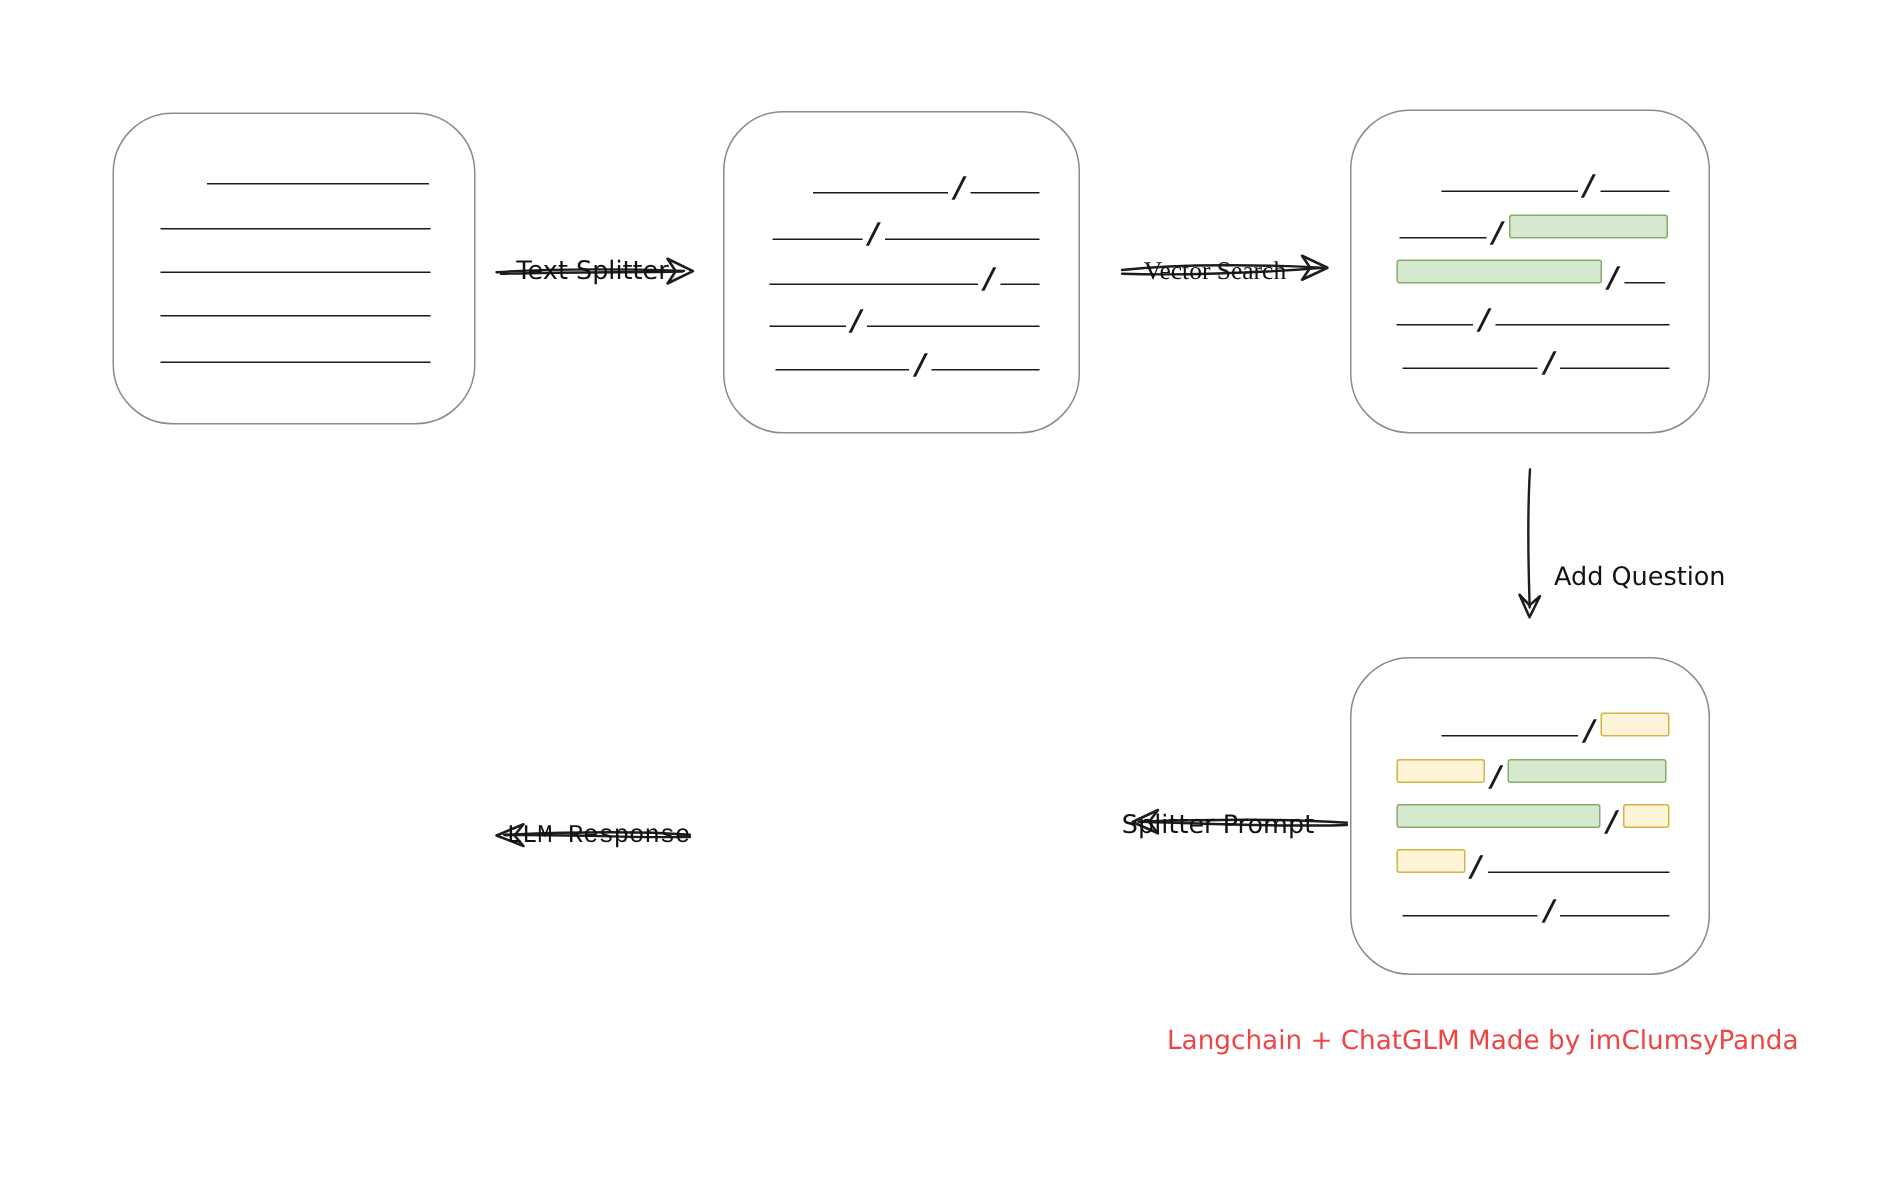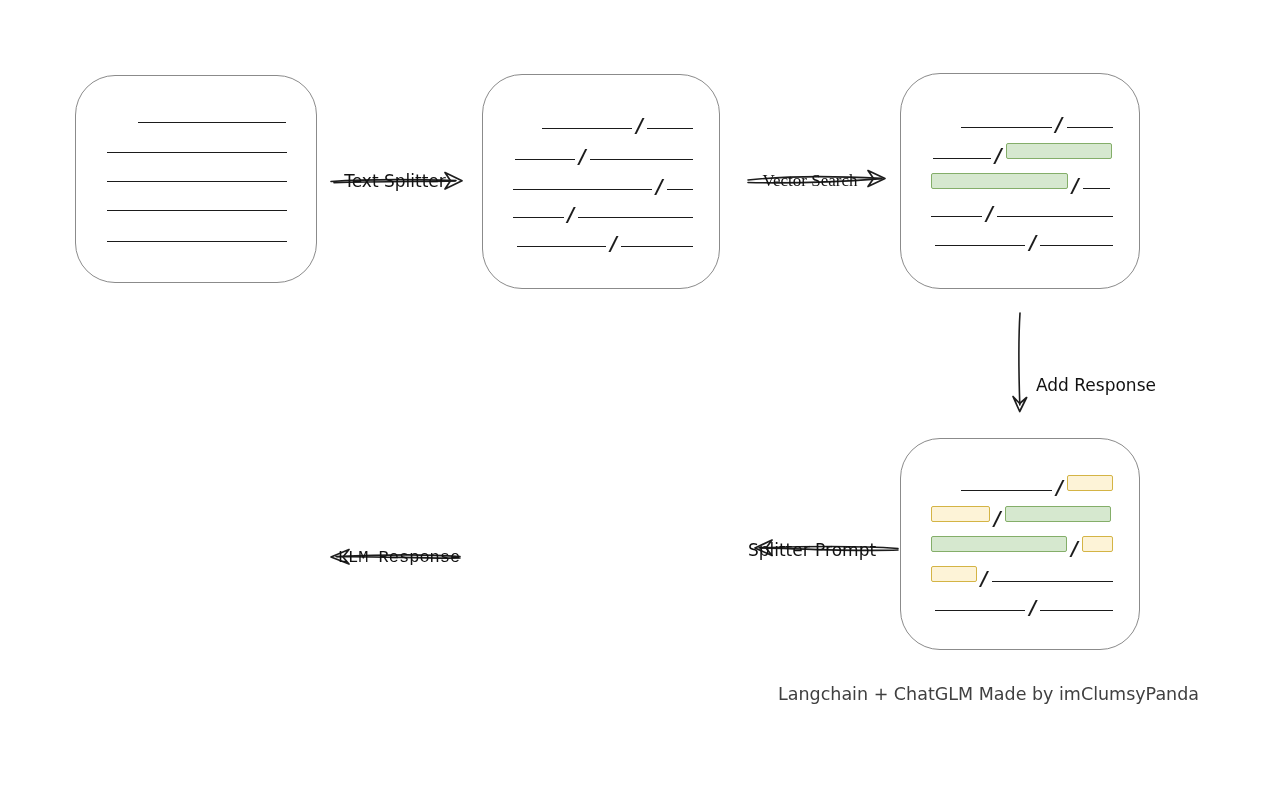--- a/index.html
+++ b/index.html
@@ -60,21 +60,21 @@
     text-align:center;white-space:nowrap;margin-top:23px;
   }
   #lbl-text-splitter{left:330px;top:148px;width:130px;}
   #lbl-vector-search{left:743px;top:147px;width:134px;font-family:Liberation Serif, serif;}
   #lbl-add-context{left:1036px;top:352px;text-align:left;}
   #lbl-generate-prompt{left:738px;top:517px;width:148px;}
   #lbl-llm-response{left:332px;top:524px;width:134px;font-family:Liberation Mono, monospace;}
 
   .caption{
     position:absolute;left:778px;top:684px;width:400px;
-    font-size:17.5px;text-align:center;color:#404040;white-space:nowrap;
+    font-size:17.5px;text-align:center;color:#ef4444;white-space:nowrap;
   }
   svg.arrows{position:absolute;left:0;top:0;width:1262px;height:792px;pointer-events:none;}
   svg.arrows path{stroke:#1d1d1d;fill:none;stroke-linecap:round;stroke-linejoin:round;}
   .body-stroke{stroke-width:1.6;}
   .head-stroke{stroke-width:1.7;}
 </style>
 </head>
 <body>
 
 <div class="canvas">
@@ -214,19 +214,19 @@
         <span class="seg" style="width: 91px;"></span>
         <span class="slash">/</span>
         <span class="seg" style="width: 73px;"></span>
       </div>
     </div>
 
 
 
   <div class="arrow-label" id="lbl-text-splitter">Text Splitter</div>
   <div class="arrow-label" id="lbl-vector-search">Vector Search</div>
-  <div class="arrow-label" id="lbl-add-context">Add Response</div>
+  <div class="arrow-label" id="lbl-add-context">Add Question</div>
   <div class="arrow-label" id="lbl-generate-prompt">Splitter Prompt</div>
   <div class="arrow-label" id="lbl-llm-response">LLM Response</div>
 
   <div class="caption">Langchain + ChatGLM Made by imClumsyPanda</div>
 
 </div>
 
 </body></html>

